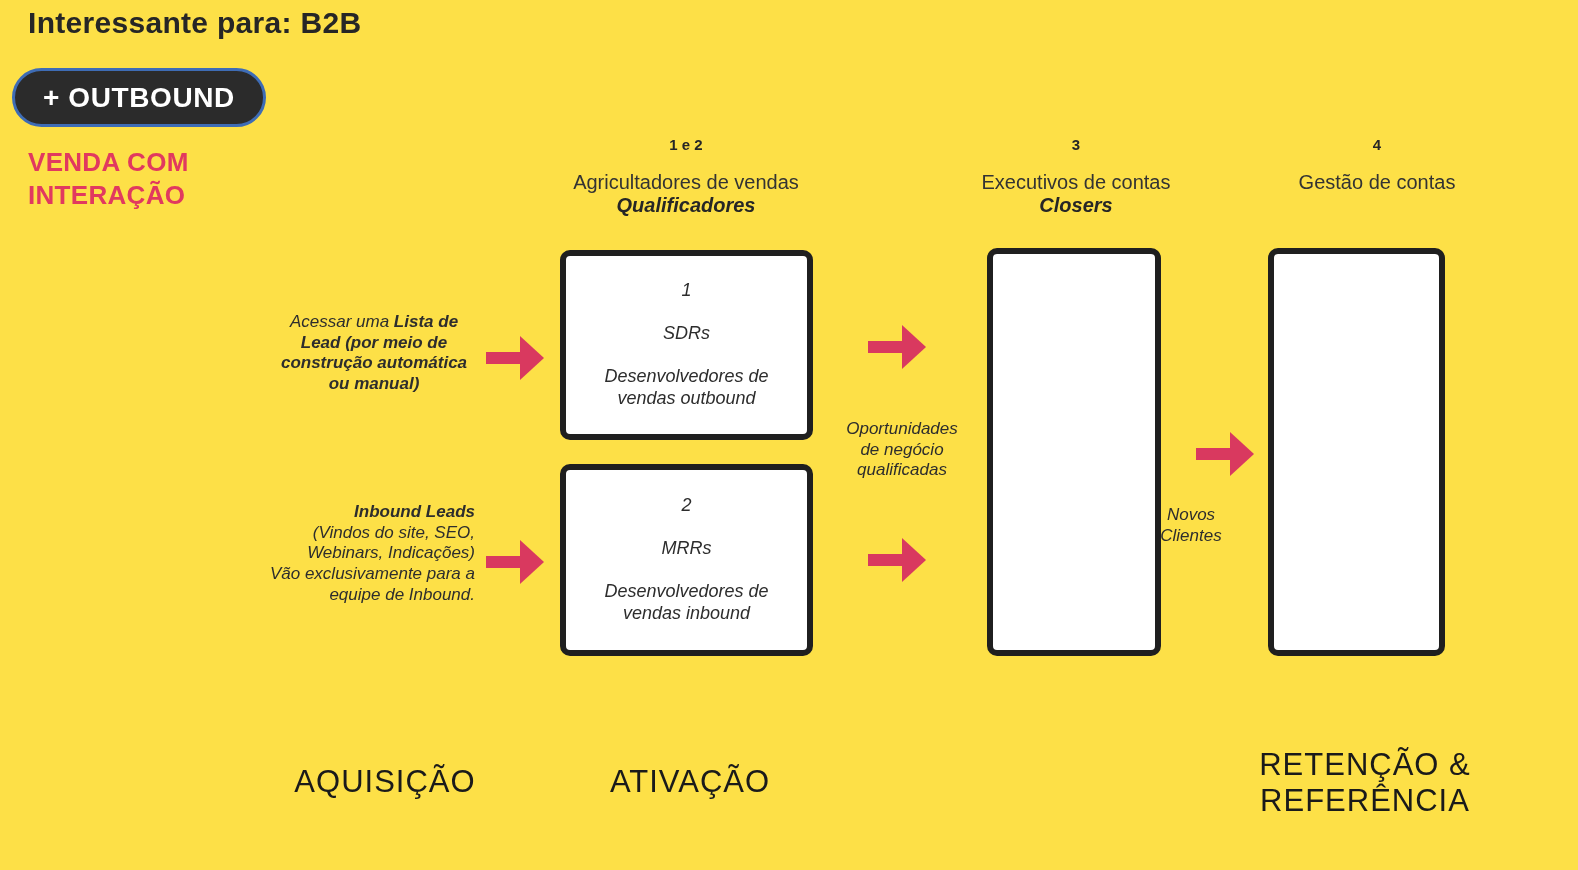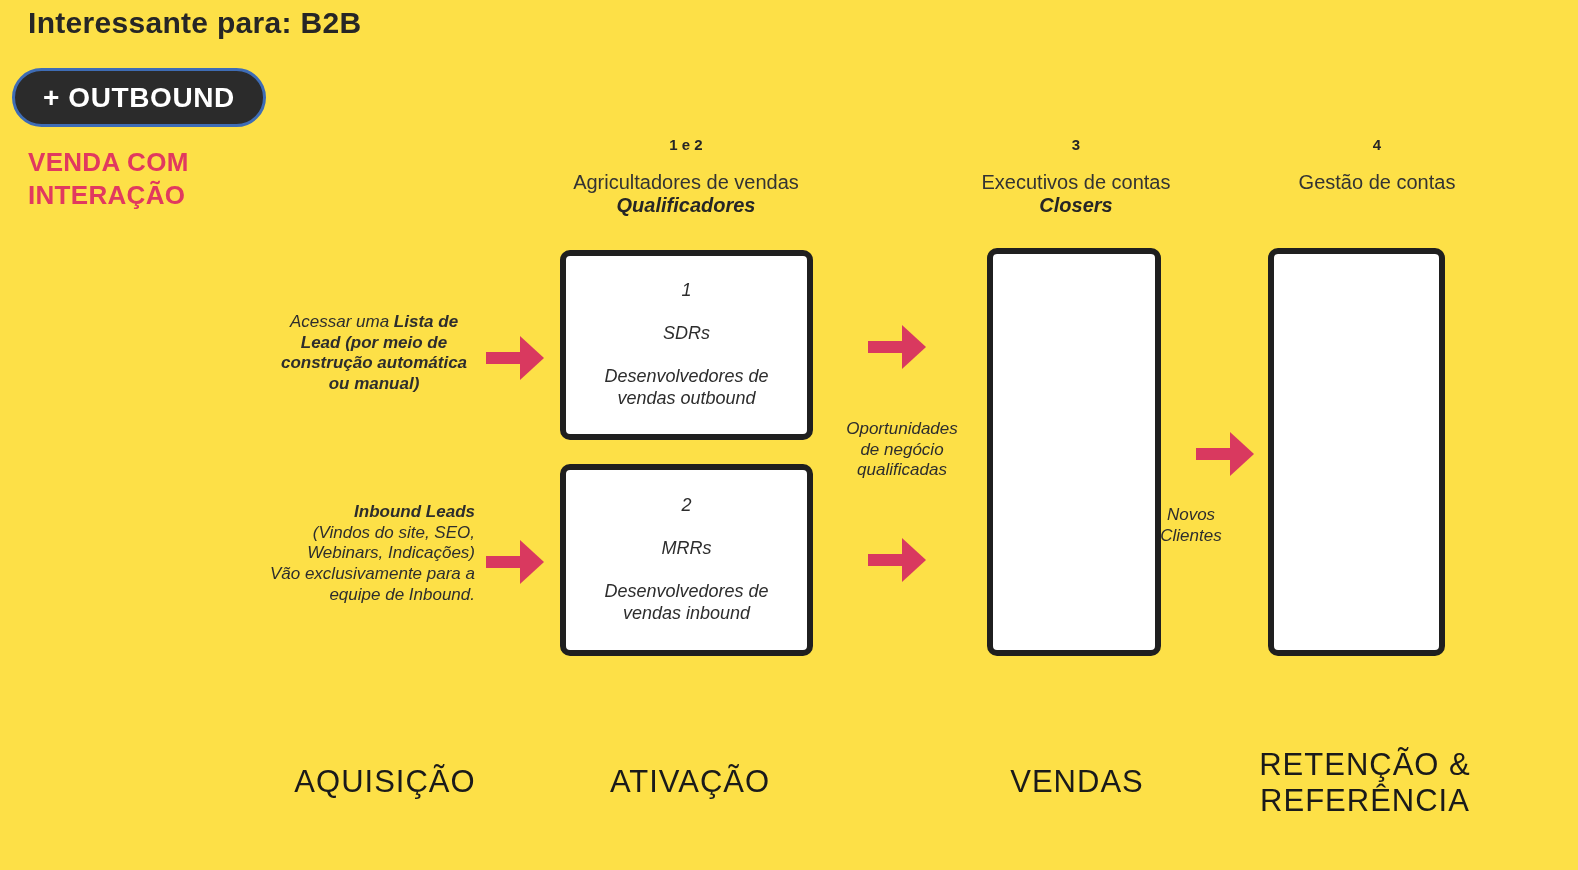--- a/index.html
+++ b/index.html
@@ -151,17 +151,16 @@
     <div class="desc">Desenvolvedores de
 vendas inbound</div>
   </div>
 
   <div class="abs box" style="left:987px; top:248px; width:174px; height:408px;"></div>
 
   <div class="abs box" style="left:1268px; top:248px; width:177px; height:408px;"></div>
 
   <div class="abs stage" style="left:235px; top:764px; width:300px;">AQUISIÇÃO</div>
   <div class="abs stage" style="left:540px; top:764px; width:300px;">ATIVAÇÃO</div>
-  <div class="abs stage" style="left:927px; top:764px; width:300px;">VENDAS</div>
   <div class="abs stage" style="left:1210px; top:747px; width:310px;">RETENÇÃO &amp;
 REFERÊNCIA</div>
 
 </div>
 
 </body></html>

